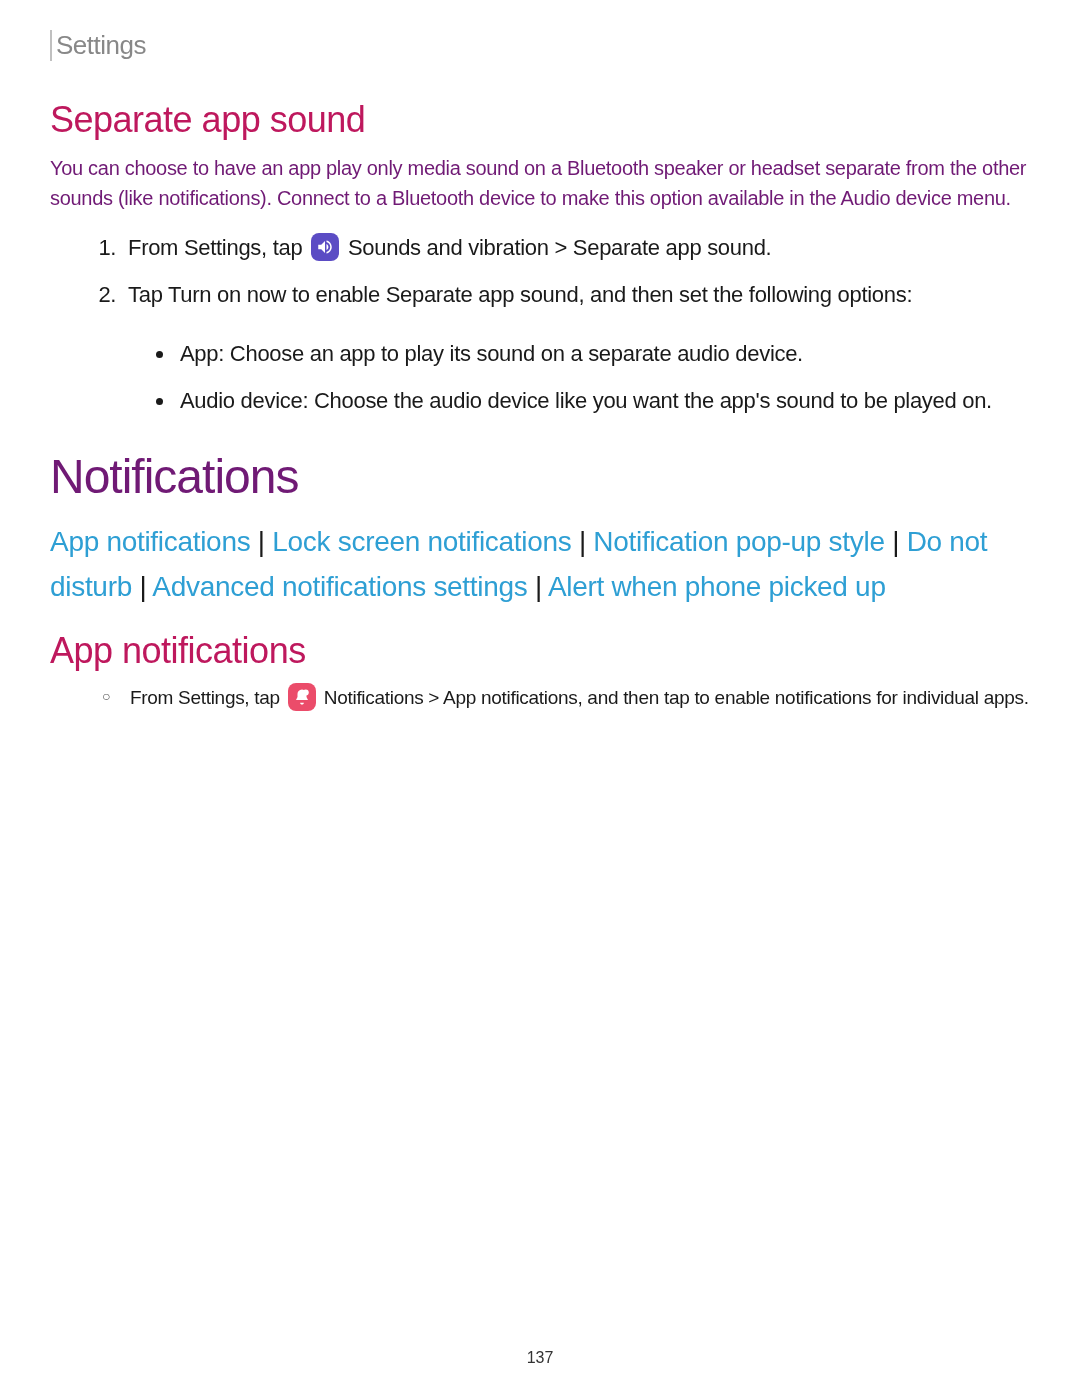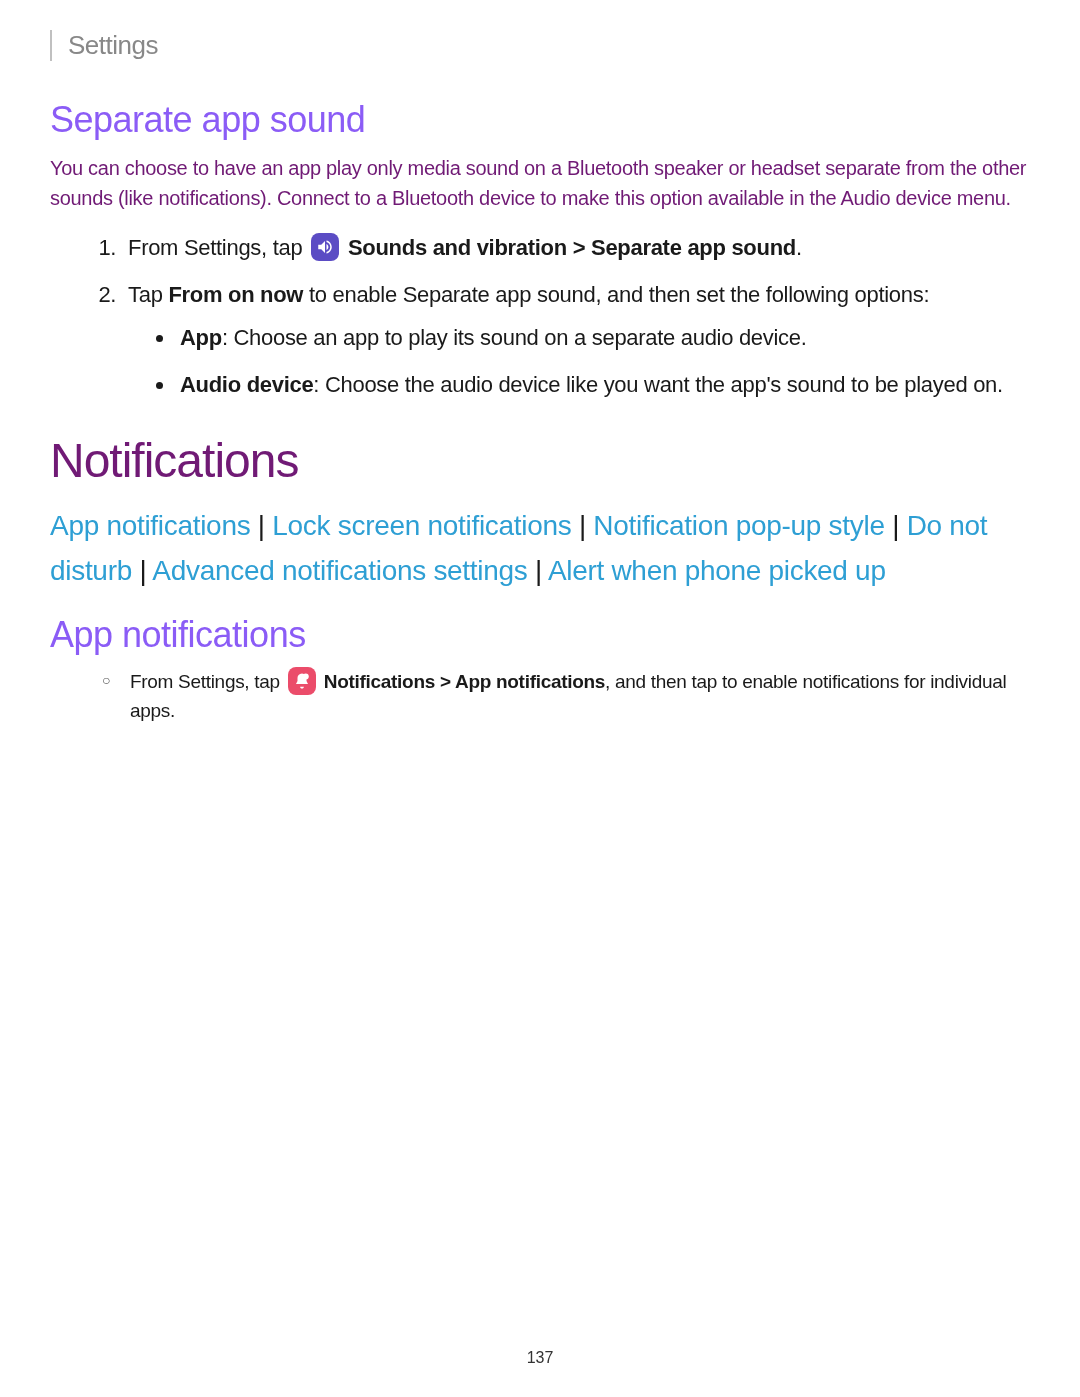--- a/index.html
+++ b/index.html
@@ -15,32 +15,32 @@
       padding: 0;
       color: #1a1a1a;
     }
     .page {
       padding: 30px 50px 20px 50px;
       position: relative;
       height: 100%;
     }
     .header-bar {
       border-left: 2px solid #c0c0c0;
-      padding-left: 16px;
+      padding-left: 4px;
       margin-bottom: 38px;
     }
     .header-text {
       font-size: 26px;
       color: #888888;
       font-weight: 400;
       letter-spacing: -0.5px;
     }
     .h2-magenta {
       font-size: 36px;
-      color: #8b5cf6;
+      color: #be185d;
       font-weight: 400;
       margin-bottom: 12px;
       letter-spacing: -0.5px;
     }
     .h1-black {
       font-size: 48px;
       color: #701a75;
       font-weight: 500;
       margin-top: 32px;
       margin-bottom: 16px;
@@ -61,21 +61,21 @@
     .ol-list li {
       font-size: 22px;
       line-height: 1.5;
       margin-bottom: 14px;
       padding-left: 6px;
       letter-spacing: -0.3px;
     }
     .ul-list {
       list-style: disc;
       padding-left: 48px;
-      margin-top: 10px;
+      margin-top: 26px;
     }
     .ul-list li {
       font-size: 22px;
       line-height: 1.5;
       margin-bottom: 14px;
       padding-left: 4px;
       letter-spacing: -0.3px;
     }
     .circle-list {
       list-style: none;
@@ -92,21 +92,21 @@
     }
     .circle-list li::before {
       content: "○";
       position: absolute;
       left: 0;
       top: 2px;
       font-size: 14px;
       color: #555;
     }
     .bold {
-      font-weight: 700;
+      font-weight: 400;
     }
     .icon-pill {
       display: inline-flex;
       align-items: center;
       justify-content: center;
       width: 28px;
       height: 28px;
       border-radius: 8px;
       vertical-align: middle;
       margin: 0 3px;
@@ -161,21 +161,21 @@
 
   <ol class="ol-list">
     <li>
       <span>From Settings, tap </span><span class="icon-pill icon-purple">
           <svg class="icon-svg" viewBox="0 0 24 24" fill="white">
             <path d="M3 9v6h4l5 5V4L7 9H3zm13.5 3c0-1.77-1.02-3.29-2.5-4.03v8.05c1.48-.73 2.5-2.25 2.5-4.02zM14 3.23v2.06c2.89.86 5 3.54 5 6.71s-2.11 5.85-5 6.71v2.06c4.01-.91 7-4.49 7-8.77s-2.99-7.86-7-8.77z"></path>
           </svg>
         </span><span class="bold"> Sounds and vibration &gt; Separate app sound</span><span>.</span>
     </li>
     <li>
-      <span>Tap </span><span class="bold">From on now</span><span> to enable Separate app sound, and then set the following options:</span>
+      <span>Tap </span><span class="bold">Turn on now</span><span> to enable Separate app sound, and then set the following options:</span>
       <ul class="ul-list">
         <li>
           <span class="bold">App</span><span>: Choose an app to play its sound on a separate audio device.</span>
         </li>
         <li>
           <span class="bold">Audio device</span><span>: Choose the audio device like you want the app's sound to be played on.</span>
         </li>
       </ul>
     </li>
   </ol>

